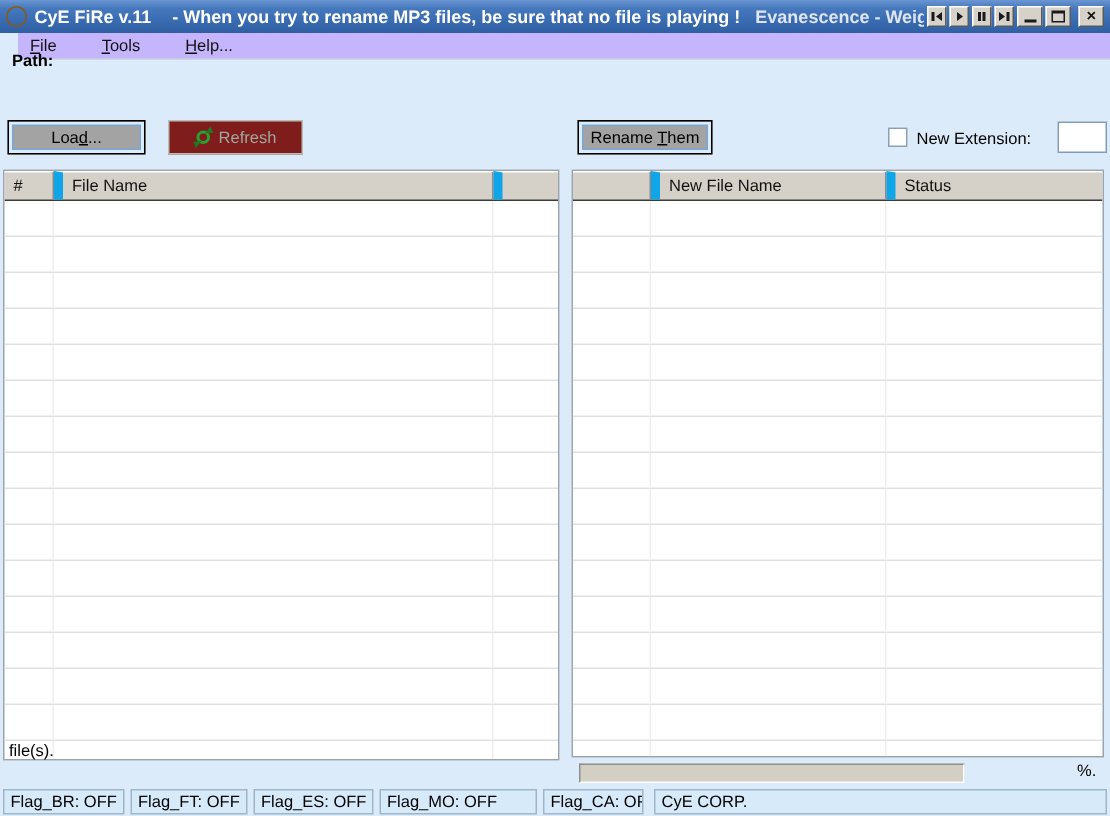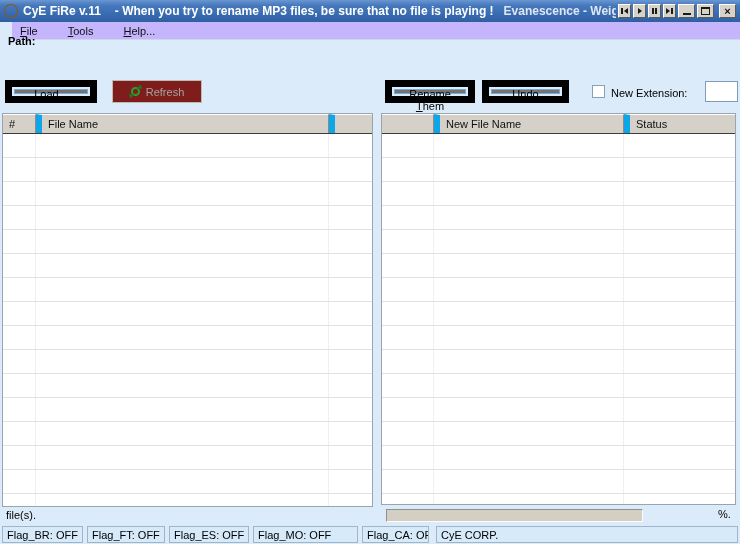--- a/index.html
+++ b/index.html
@@ -29,21 +29,21 @@
   .menubar{position:absolute;left:12px;top:22px;width:100%;height:18px;background:#c4b5fd;
     border-bottom:1px solid #cdd8e4;display:flex;align-items:center;font-size:11px;color:#111;box-sizing:border-box;}
   .menu-item{padding:2px 6px;margin-left:6px;white-space:nowrap;}
   .menu-item:first-child{margin-left:2px;}
   .menu-item u,button u{text-decoration:underline;}
   .menu-item + .menu-item{margin-left:18px;}
   
   .lbl{position:absolute;font-size:11px;color:#000;}
   .bold{font-weight:bold;}
   button{font-family:"Liberation Sans",sans-serif;font-size:11px;color:#000;cursor:default;}
-  .blue-btn{position:absolute;background:#737373;border:7px solid #000000;
+  .blue-btn{position:absolute;background:#a3a3a3;border:1px solid #000000;
     box-shadow:inset 0 0 0 2px #d9edfd,inset 0 0 0 3px #7aa8d4;}
   .dis-btn{position:absolute;background:#7f1d1d;border:1px solid #b9bdb2;color:#a2a69e;
     display:flex;align-items:center;justify-content:center;gap:5px;}
   .refresh-glyph{position:relative;width:11px;height:11px;flex:0 0 auto;}
   .refresh-ring{position:absolute;left:1px;top:1px;width:9px;height:9px;border:2px solid #28a22e;border-radius:50%;box-sizing:border-box;}
   .refresh-a1{position:absolute;right:-1px;top:-1px;width:0;height:0;border-left:4px solid #1c7a22;border-top:2px solid transparent;border-bottom:4px solid transparent;transform:rotate(40deg);}
   .refresh-a2{position:absolute;left:-1px;bottom:-1px;width:0;height:0;border-right:4px solid #1c7a22;border-top:4px solid transparent;border-bottom:2px solid transparent;transform:rotate(40deg);}
   .checkbox{position:absolute;width:13px;height:13px;background:#fff;border:1px solid #8aa0b4;box-sizing:border-box;}
   .textbox{position:absolute;width:33px;height:21px;background:#fff;border:1px solid #7f9db9;box-sizing:border-box;font-size:11px;padding:1px 2px;font-family:"Liberation Sans",sans-serif;}
   
@@ -52,21 +52,21 @@
   .th{display:flex;align-items:center;font-size:11px;color:#111;padding:0 6px;box-sizing:border-box;
     border-top:1px solid #fff;border-left:6px solid #0ea5e9;border-right:1px solid #8a8a8a;white-space:nowrap;overflow:hidden;}
   .th:first-child{border-left:none;}
   .th:last-child{border-right:none;}
   .tbody{overflow:hidden;}
   .trow{display:flex;height:24px;border-bottom:1px solid #e1e1e1;box-sizing:border-box;}
   .tcell{box-sizing:border-box;border-right:1px solid #efefef;height:100%;}
   .tcell:last-child{border-right:none;}
   
   .lt-c1{width:33px;flex:0 0 auto;} .lt-c2{flex:1 1 auto;} .lt-c3{width:43px;flex:0 0 auto;}
-  .rt-c1{width:52px;flex:0 0 auto;} .rt-c2{width:190px;flex:0 0 auto;} .rt-c3{flex:1 1 auto;}
+  .rt-c1{width:52px;flex:0 0 auto;} .rt-c2{width:157px;flex:0 0 auto;} .rt-c3{flex:1 1 auto;}
   
   .progress{position:absolute;left:386px;top:509px;width:257px;height:13px;background:#d3cfc3;
     border:1px solid;border-color:#8f8f8f #fdfdfd #fdfdfd #8f8f8f;box-sizing:border-box;}
   .statusbar{position:absolute;left:0;top:523px;width:100%;height:21px;display:flex;align-items:center;padding:2px 0 0 2px;box-sizing:border-box;}
   .spanel{height:17px;background:#d7eafa;border:1px solid #9fb6c8;box-sizing:border-box;
     font-size:11px;color:#000;display:flex;align-items:center;padding:0 4px;margin-right:4px;white-space:nowrap;overflow:hidden;flex:0 0 auto;}
   .spanel.last{flex:1 1 auto;margin-left:3px;margin-right:2px;}
 </style>
 </head>
 <body>
@@ -206,25 +206,24 @@
         <div class="tcell lt-c3"></div>
       </div>
         <div class="trow">
         <div class="tcell lt-c1"></div>
         <div class="tcell lt-c2"></div>
         <div class="tcell lt-c3"></div>
       </div>
       </div>
   </div>
 
-  <div class="lbl" style="left:6px;top:509px;">file(s).</div>
+  <div class="lbl" style="left:6px;top:495px;">file(s).</div>
 
   <button class="blue-btn" style="left:385px;top:80px;width:90px;height:23px;"><span>Rename </span><u>T</u><span>hem</span></button>
 
-  <button class="blue-btn" style="left:482px;top:80px;width:87px;height:23px;"><span></span><u>U</u><span>ndo</span></button>
 
   <span class="checkbox" style="left:592px;top:85px;"></span>
   <div class="lbl" style="left:611px;top:87px;">New Extension:</div>
   <input class="textbox" style="left: 705px; top: 81px;" value="">
 
   <div class="panel-table" style="left:381px;top:113px;width:355px;height:392px;">
     <div class="thead">
       <div class="th rt-c1"></div>
       <div class="th rt-c2">New File Name</div>
       <div class="th rt-c3">Status</div>

